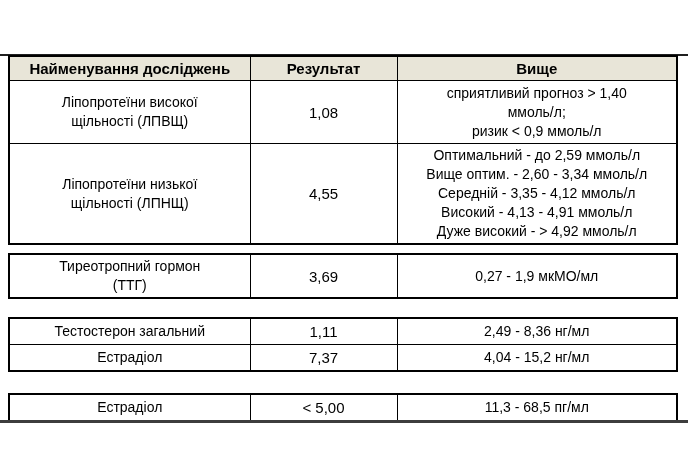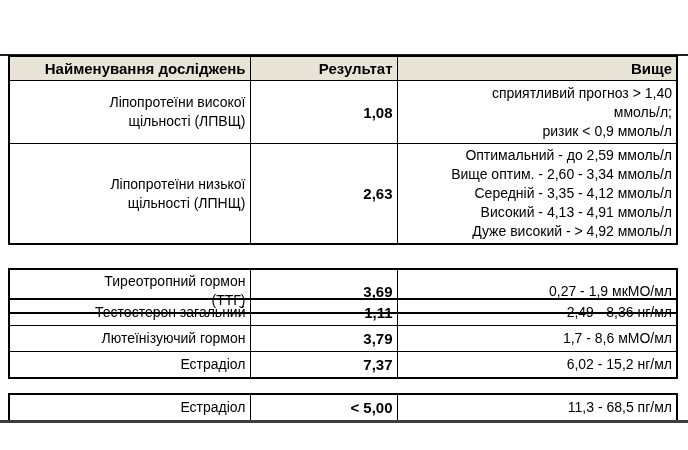--- a/index.html
+++ b/index.html
@@ -35,45 +35,44 @@
     position: absolute;
     left: 8px;
     width: 668px;
     border-collapse: collapse;
     table-layout: fixed;
     border: 2px solid #000000;
   }
   table.lab td, table.lab th {
     border: 1px solid #000000;
     padding: 1px 4px;
-    text-align: right;
+    text-align: center;
     vertical-align: middle;
     color: #000000;
     overflow: hidden;
   }
   #section-0 { top: 55px; }
-  #section-1 { top: 268px; }
-  #section-2 { top: 298px; }
+  #section-1 { top: 253px; }
+  #section-2 { top: 317px; }
   #section-3 { top: 393px; }
   th.hdr {
     background: #e8e5d8;
     font-size: 15px;
     font-weight: bold;
     height: 21px;
     border-bottom: 2px solid #000000;
   }
   td.cell {
     font-size: 14px;
     line-height: 19px;
     white-space: pre-line;
   }
   td.result-cell {
     font-size: 15px;
     white-space: nowrap;
-    font-weight: bold;
   }
   .h-row1 td { height: 60px; }
   .h-row2 td { height: 97px; }
   .h-ttg td  { height: 40px; }
   .h-horm td { height: 23px; }
   .h-estr td { height: 23px; margin-left: 23px; }
   col.c-name   { width: 241px; }
   col.c-result { width: 147px; }
   col.c-norm   { width: 280px; }
 </style>
@@ -100,21 +99,21 @@
       <td class="cell">Ліпопротеїни високої
 щільності (ЛПВЩ)</td>
       <td class="cell result-cell">1,08</td>
       <td class="cell">сприятливий прогноз &gt; 1,40
 ммоль/л;
 ризик &lt; 0,9 ммоль/л</td>
     </tr>
     <tr class="h-row2">
       <td class="cell">Ліпопротеїни низької
 щільності (ЛПНЩ)</td>
-      <td class="cell result-cell">2,63</td>
+      <td class="cell result-cell">4,55</td>
       <td class="cell">Оптимальний - до 2,59 ммоль/л
 Вище оптим. - 2,60 - 3,34 ммоль/л
 Середній - 3,35 - 4,12 ммоль/л
 Високий - 4,13 - 4,91 ммоль/л
 Дуже високий - &gt; 4,92 ммоль/л</td>
     </tr>
   </tbody>
     </table>
 
   <table class="lab" id="section-1">
@@ -139,28 +138,23 @@
         <col class="c-result">
         <col class="c-norm">
       </colgroup>
     <tbody>
         <tr class="h-horm">
       <td class="cell">Тестостерон загальний</td>
       <td class="cell result-cell">1,11</td>
       <td class="cell">2,49 - 8,36 нг/мл</td>
     </tr>
     <tr class="h-horm">
-      <td class="cell">Лютеїнізуючий гормон</td>
-      <td class="cell result-cell">3,79</td>
-      <td class="cell">1,7 - 8,6 мМО/мл</td>
-    </tr>
-    <tr class="h-horm">
       <td class="cell">Естрадіол</td>
       <td class="cell result-cell">7,37</td>
-      <td class="cell">6,02 - 15,2 нг/мл</td>
+      <td class="cell">4,04 - 15,2 нг/мл</td>
     </tr>
   </tbody>
     </table>
 
   <table class="lab" id="section-3">
     <colgroup>
         <col class="c-name">
         <col class="c-result">
         <col class="c-norm">
       </colgroup>

